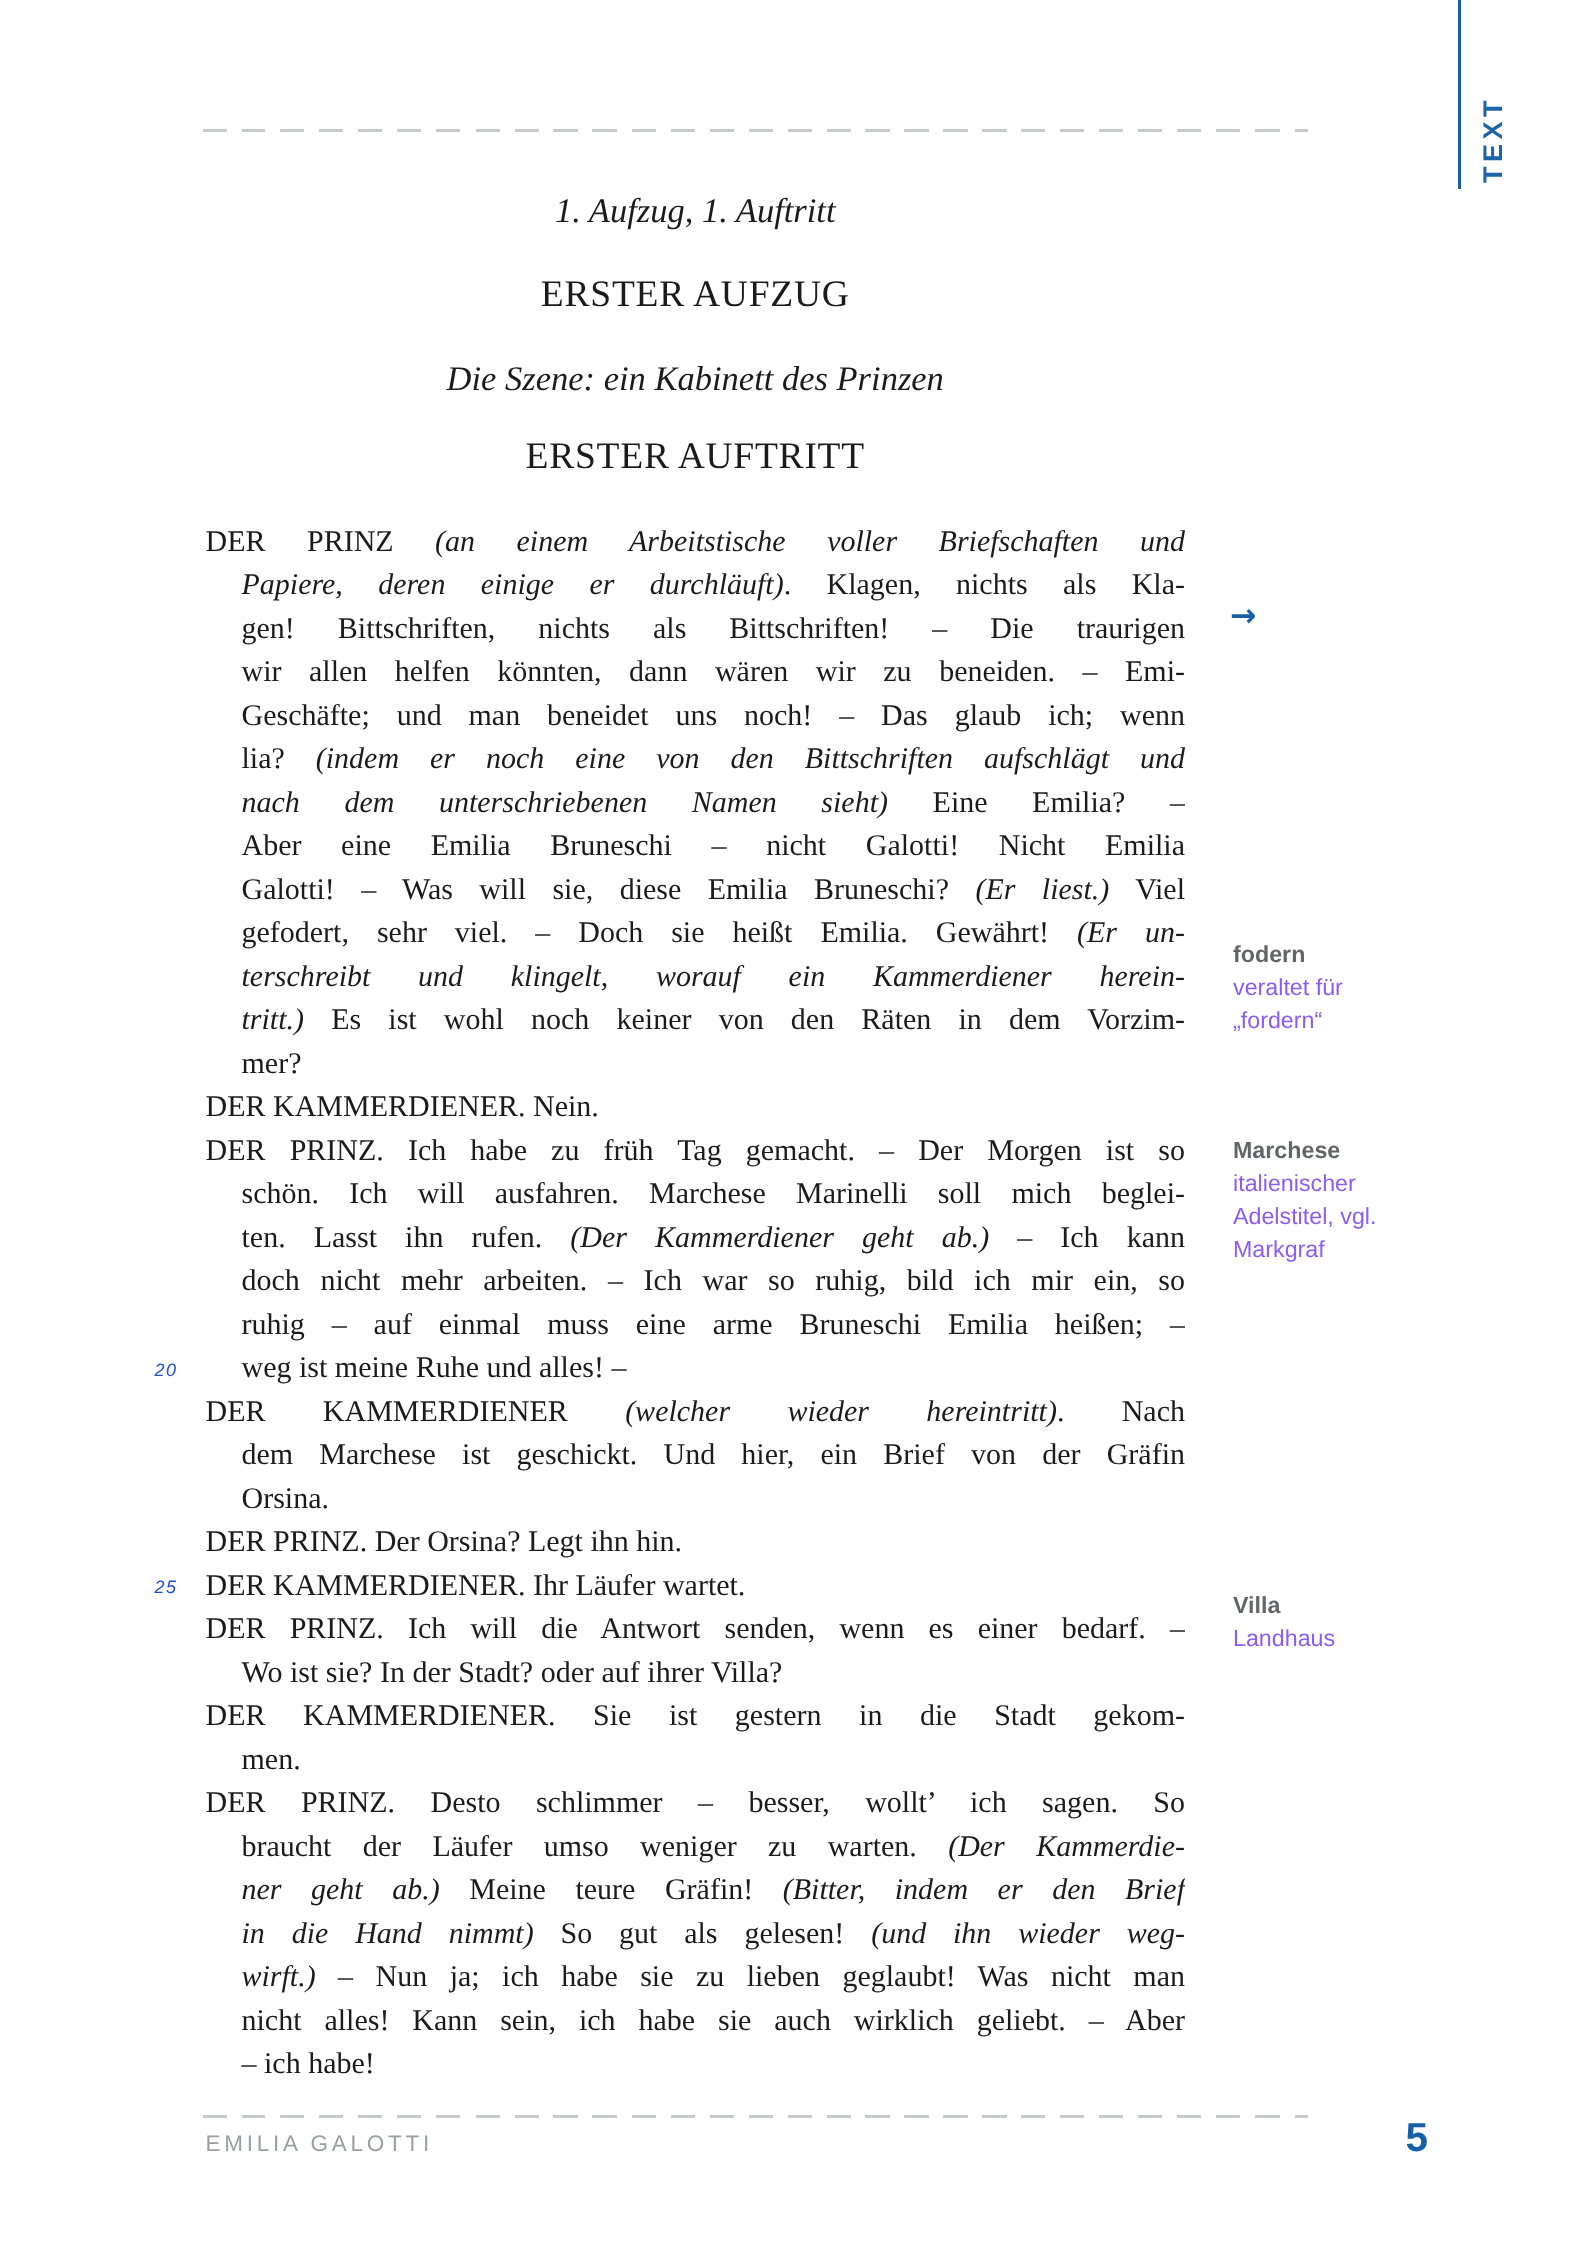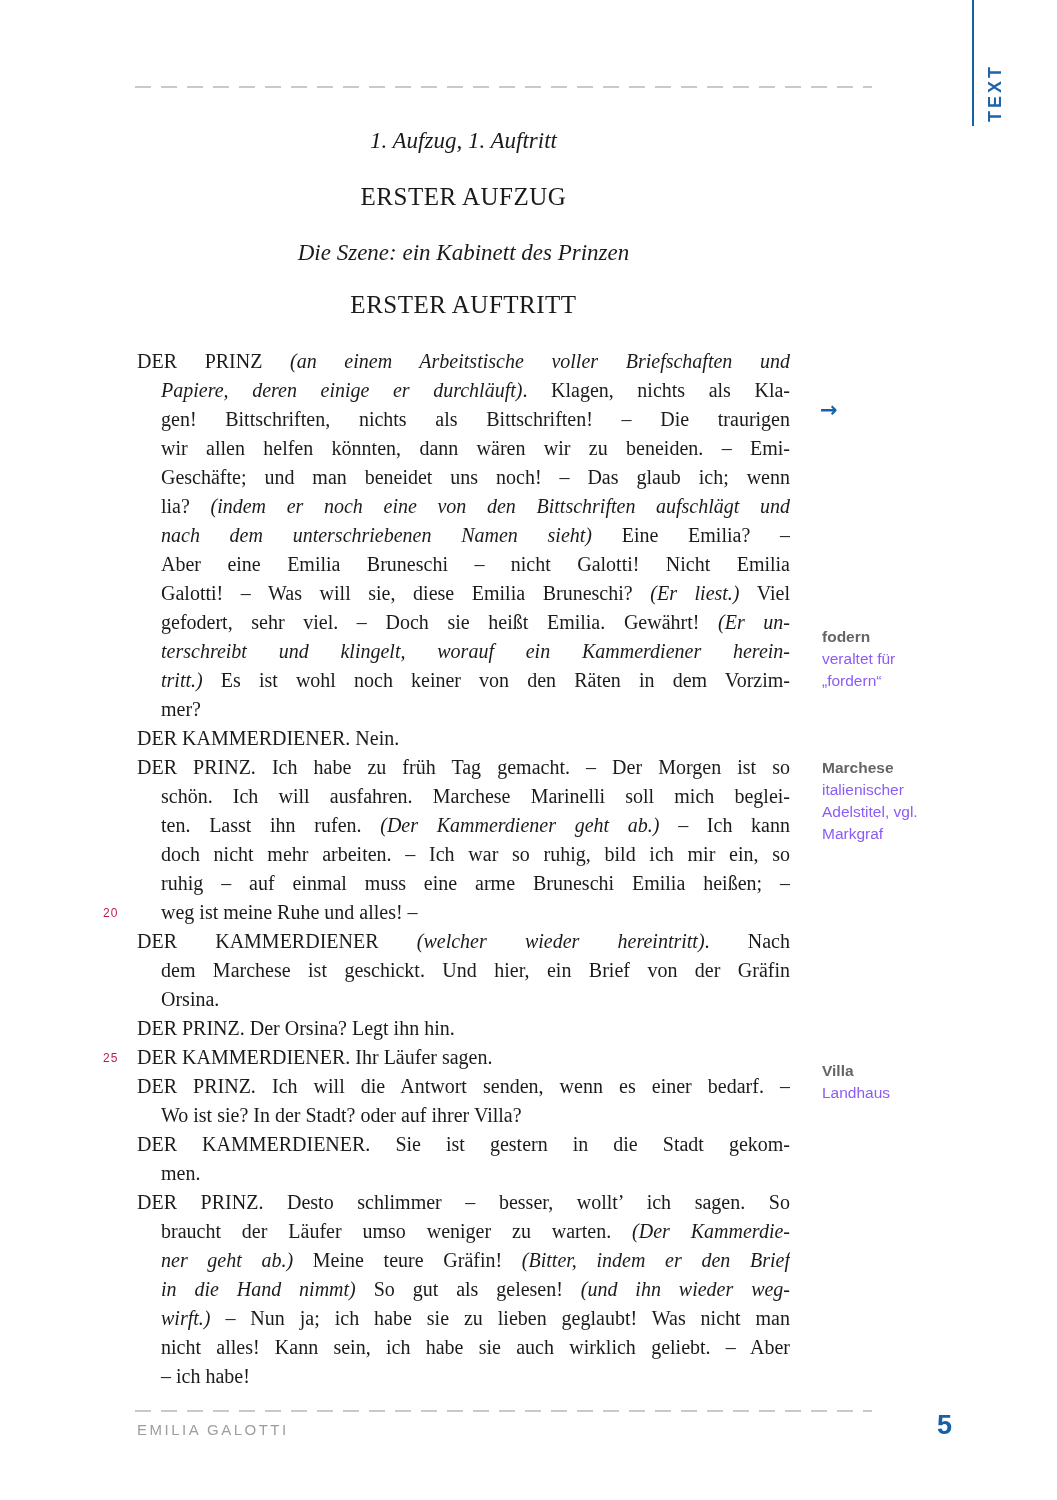--- a/index.html
+++ b/index.html
@@ -59,22 +59,23 @@
   .it { font-style: italic; }
   .lnum {
     position: absolute;
     left: -34px;
     top: 3px;
     width: 26px;
     text-align: center;
     font-family: "Liberation Sans", sans-serif;
     font-size: 12px;
     line-height: 24px;
-    color: #be185d;
+    color: #1d4ed8;
     letter-spacing: 1px;
+    font-style: italic;
   }
 
   
   .margin-arrow {
     position: absolute;
     left: 820px;
     top: 398px;
     color: #1560a8;
     font-family: "DejaVu Sans", sans-serif;
     font-size: 21px;
@@ -175,21 +176,21 @@
       <div class="tl jst"><span>DER PRINZ. Ich habe zu früh Tag gemacht. – Der Morgen ist so</span></div>
       <div class="tl ind jst"><span>schön. Ich will ausfahren. Marchese Marinelli soll mich beglei-</span></div>
       <div class="tl ind jst"><span>ten. Lasst ihn rufen. </span><span class="it">(Der Kammerdiener geht ab.)</span><span> – Ich kann</span></div>
       <div class="tl ind jst"><span>doch nicht mehr arbeiten. – Ich war so ruhig, bild ich mir ein, so</span></div>
       <div class="tl ind jst"><span>ruhig – auf einmal muss eine arme Bruneschi Emilia heißen; –</span></div>
       <div class="tl ind end"><span class="lnum">20</span><span>weg ist meine Ruhe und alles! –</span></div>
       <div class="tl jst"><span>DER KAMMERDIENER </span><span class="it">(welcher wieder hereintritt)</span><span>. Nach</span></div>
       <div class="tl ind jst"><span>dem Marchese ist geschickt. Und hier, ein Brief von der Gräfin</span></div>
       <div class="tl ind end"><span>Orsina.</span></div>
       <div class="tl end"><span>DER PRINZ. Der Orsina? Legt ihn hin.</span></div>
-      <div class="tl end"><span class="lnum">25</span><span>DER KAMMERDIENER. Ihr Läufer sagen.</span></div>
+      <div class="tl end"><span class="lnum">25</span><span>DER KAMMERDIENER. Ihr Läufer wartet.</span></div>
       <div class="tl jst"><span>DER PRINZ. Ich will die Antwort senden, wenn es einer bedarf. –</span></div>
       <div class="tl ind end"><span>Wo ist sie? In der Stadt? oder auf ihrer Villa?</span></div>
       <div class="tl jst"><span>DER KAMMERDIENER. Sie ist gestern in die Stadt gekom-</span></div>
       <div class="tl ind end"><span>men.</span></div>
       <div class="tl jst"><span>DER PRINZ. Desto schlimmer – besser, wollt’ ich sagen. So</span></div>
       <div class="tl ind jst"><span>braucht der Läufer umso weniger zu warten. </span><span class="it">(Der Kammerdie-</span></div>
       <div class="tl ind jst"><span class="it">ner geht ab.)</span><span> Meine teure Gräfin! </span><span class="it">(Bitter, indem er den Brief</span></div>
       <div class="tl ind jst"><span class="it">in die Hand nimmt)</span><span> So gut als gelesen! </span><span class="it">(und ihn wieder weg-</span></div>
       <div class="tl ind jst"><span class="it">wirft.)</span><span> – Nun ja; ich habe sie zu lieben geglaubt! Was nicht man</span></div>
       <div class="tl ind jst"><span>nicht alles! Kann sein, ich habe sie auch wirklich geliebt. – Aber</span></div>

